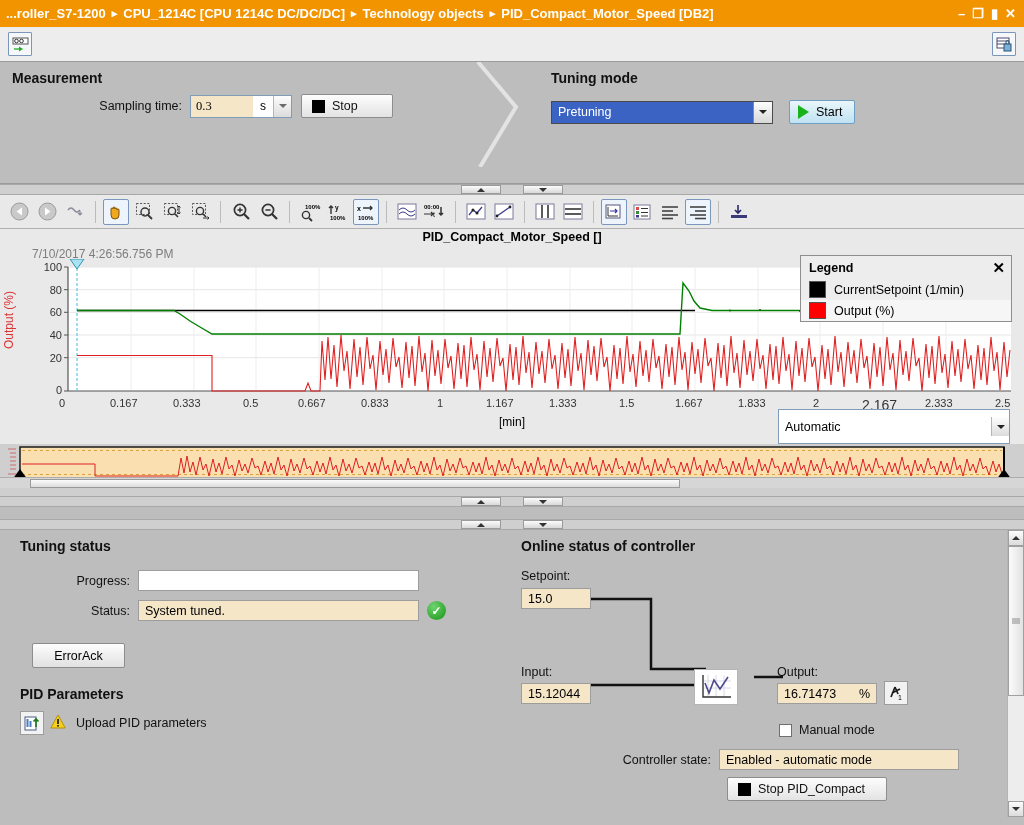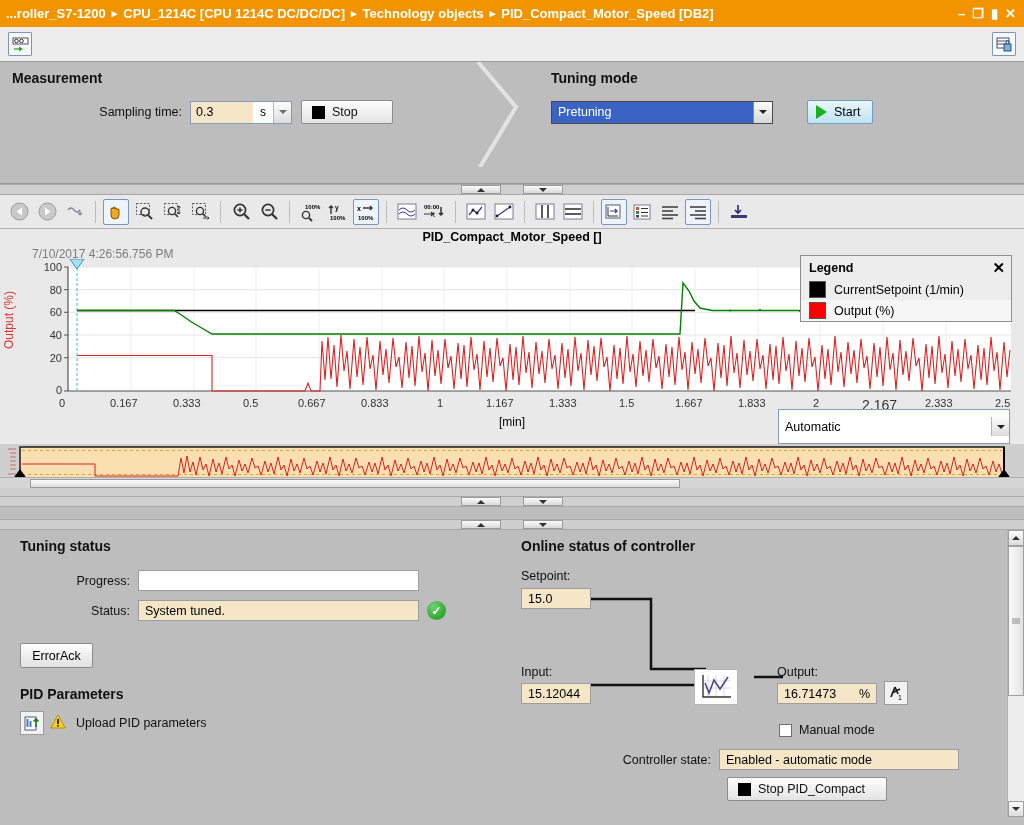--- a/index.html
+++ b/index.html
@@ -35,21 +35,21 @@
   .panel1{ position:relative; height:122px; background:#bdbdbd; border-bottom:1px solid #9a9a9a;}
   .sec-title{ font-weight:bold; font-size:14px; color:#111; }
   .meas{ position:absolute; left:12px; top:8px; }
   .row{ display:flex; align-items:center;margin-top:10px; }
   .lbl{ font-size:12.5px; color:#111; }
   .combo{
     height:23px; border:1px solid #7f9db9; background:#fff; display:flex; align-items:center;
   }
   .spin-field{
     width:62px; height:21px; background:#f6e6c8; border:none; display:flex;
-    align-items:center; padding-left:5px; font-size:12.5px; color:#000;
+    align-items:center; padding-left:5px; font-size:12.5px; color:#000;font-family:Liberation Serif, serif;
   }
   .spin-unit{ width:20px; text-align:center; font-size:12px;}
   .arrowbox{
     width:18px;height:21px; background:linear-gradient(#fdfdfd,#dcdcdc);
     border-left:1px solid #b5b5b5; display:flex;align-items:center;justify-content:center;
   }
   .caret{ width:0;height:0;border-left:4px solid transparent;border-right:4px solid transparent;
           border-top:4px solid #6b6b6b;}
   .caret.dark{ border-top-color:#222; }
   .btn{
@@ -210,39 +210,39 @@
   </div>
 
   <div class="panel1">
 
     <svg class="chev" viewBox="0 0 60 105">
       <path d="M8 0 L46 45 L10 105" fill="none" stroke="#e3e3e3" stroke-width="4"></path>
     </svg>
 
     <div class="meas">
       <div class="sec-title">Measurement</div>
-      <div class="row" style="margin-top:14px;">
+      <div class="row" style="margin-top:8px;">
         <span class="lbl" style="width:178px;text-align:right;padding-right:8px;">Sampling time:</span>
         <div class="combo">
           <span class="spin-field">0.3</span>
           <span class="spin-unit">s</span>
           <span class="arrowbox">
               <i class="caret"></i>
             </span>
         </div>
         <div class="btn" style="margin-left:9px;width:92px;justify-content:flex-start;align-items:center;">
           <span class="sq"></span>
           <span>Stop</span>
         </div>
       </div>
     </div>
 
     <div class="tuning">
       <div class="sec-title">Tuning mode</div>
-      <div class="row" style="margin-top:14px;gap:18px;">
+      <div class="row" style="margin-top:14px;">
         <div class="combo-blue">
           <span>Pretuning</span>
           <span class="arrowbox">
               <i class="caret dark"></i>
             </span>
         </div>
         <div class="btn-start" style="margin-left:16px;">
           <span class="play"></span>
           <span>Start</span>
         </div>
@@ -665,21 +665,21 @@
           <span></span>
         </div>
       </div>
       <div class="row" style="margin-top:9px;">
         <span class="lbl" style="width:118px;text-align:right;padding-right:8px;">Status:</span>
         <div class="field" style="width:281px;">
           <span>System tuned.</span>
         </div>
         <span class="statusdot" style="margin-left:8px;">✓</span>
       </div>
-      <div class="btn-sm" style="width:73px;margin-top:22px;margin-left:0;">
+      <div class="btn-sm" style="width:93px;margin-top:22px;margin-left:12px;">
         <span>ErrorAck</span>
       </div>
 
       <div class="sec-title" style="margin-top:18px;">PID Parameters</div>
       <div class="row" style="margin-top:9px;">
         <span class="miniicon">
           <svg width="17" height="17" viewBox="0 0 17 17">
             <rect x="1" y="2" width="11" height="13" fill="#fff" stroke="#4a5b8a"></rect>
             <rect x="2.5" y="4" width="2" height="8" fill="#4a7bbd"></rect>
             <rect x="5.5" y="6" width="2" height="6" fill="#4a7bbd"></rect>

